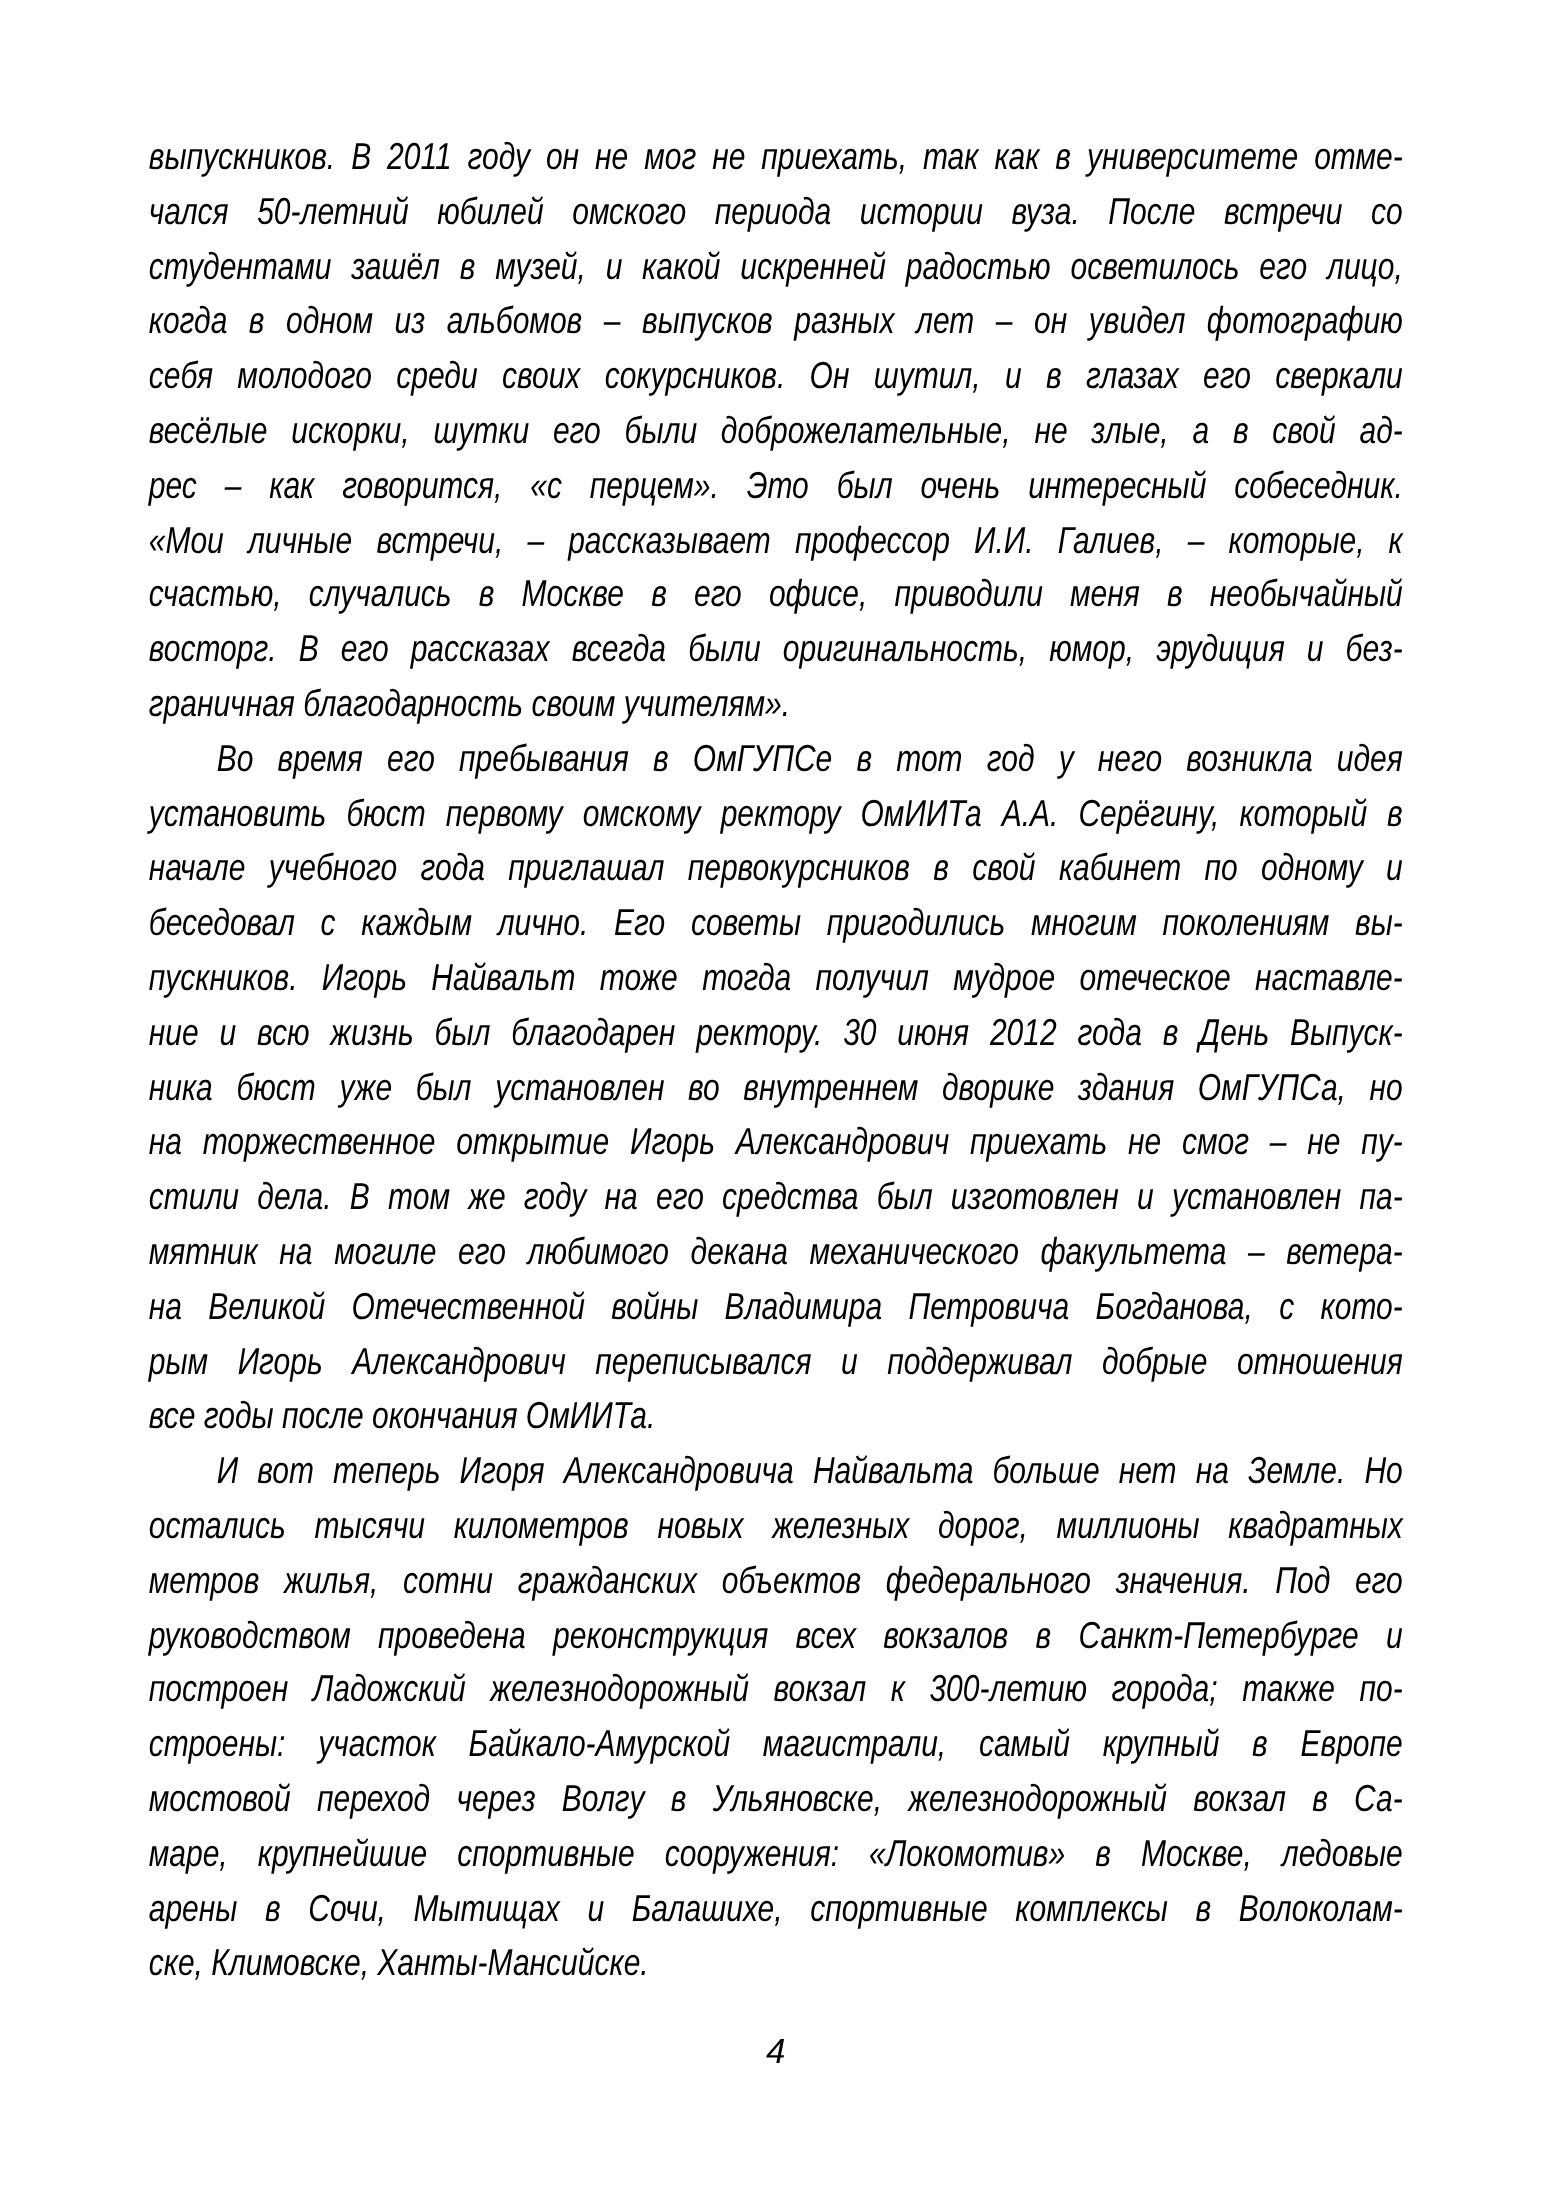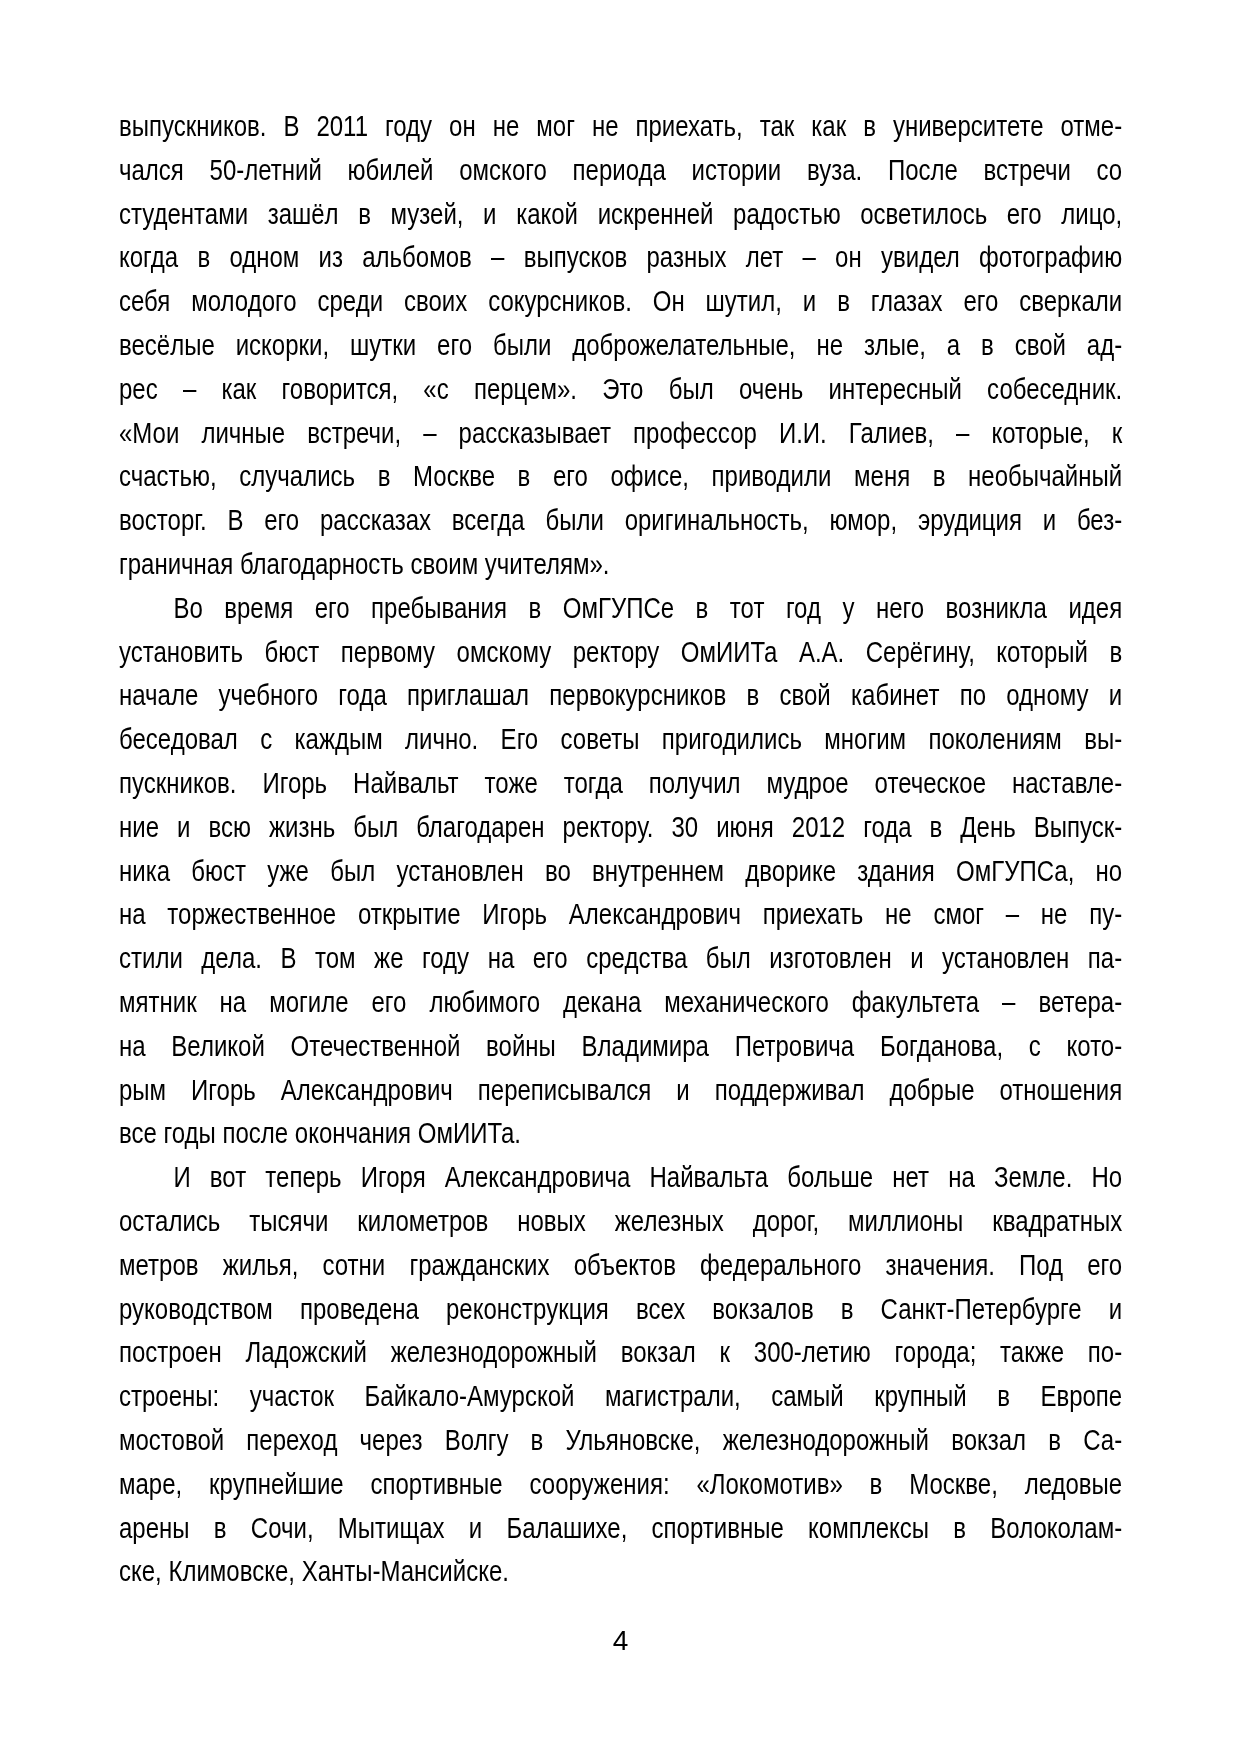--- a/index.html
+++ b/index.html
@@ -8,20 +8,21 @@
     background: #ffffff;
   }
   .page {
     position: relative;
     width: 1241px;
     height: 1754px;
     background: #ffffff;
     overflow: hidden;
     font-family: "Liberation Sans", "DejaVu Sans", sans-serif;
     color: #000000;
+    font-style: italic;
   }
   
   .text-block {
     position: absolute;
     left: 119px;
     top: 104px;
     width: 1254px;              
     transform: scaleX(0.8);
     transform-origin: left top;
     font-size: 30px;

